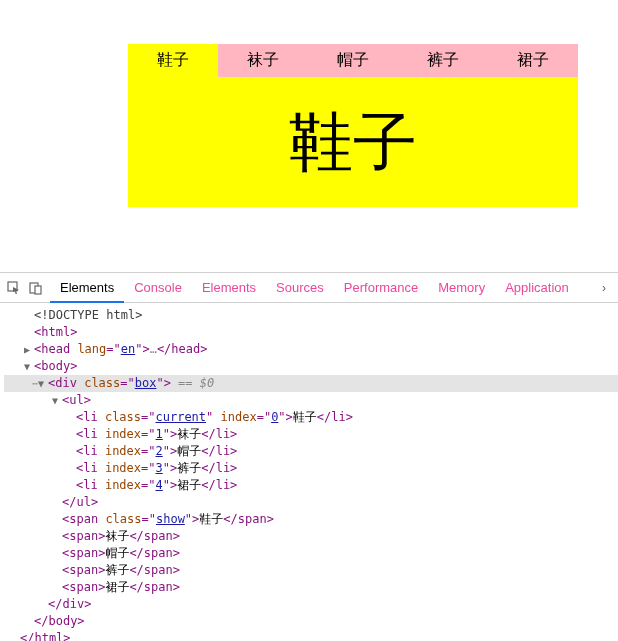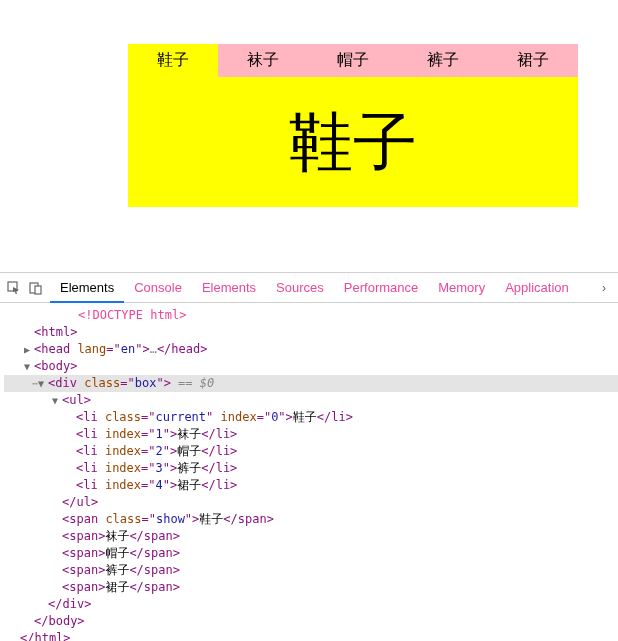--- a/index.html
+++ b/index.html
@@ -108,24 +108,24 @@
   }
   .caret.right::before { content: "▶"; }
   .caret.down::before  { content: "▼"; }
   .caret.none::before  { content: ""; }
   .gutter-dot {
     display:inline-block; width:6px; color:#888; font-size:10px;
   }
 
   .tagc { color: #881280; }   
   .attrn { color: #994500; margin-top: 35px; }  
-  .attrv { color: #1a1aa6; }  
+  .attrv { color: #1a1aa6; text-decoration: underline; }  
   .txt   { color: #000; }
   .eqsign { color: #888; font-style: italic; }
-  .doctype { color: #ec4899; margin-left: 44px; }
+  .doctype { color: #404040; }
   .ellipsis { color: #888; }
 
   .selected-line {
     background: #e4e4e4;
   }
   .selected-line .tagc {  }
 
 </style>
 </head>
 <body>

